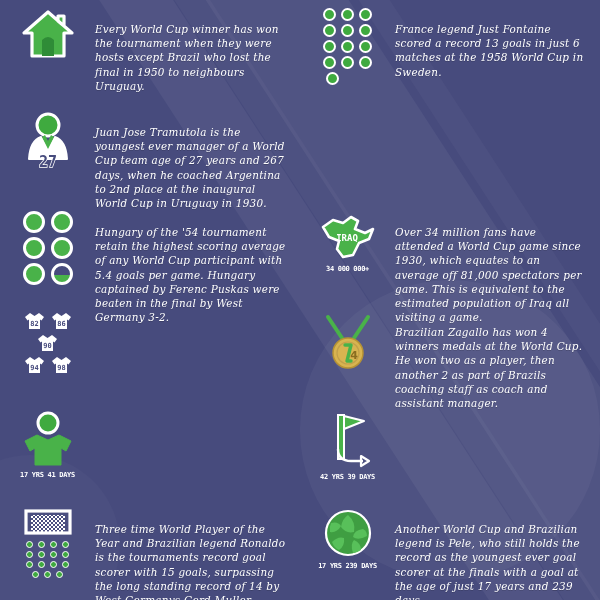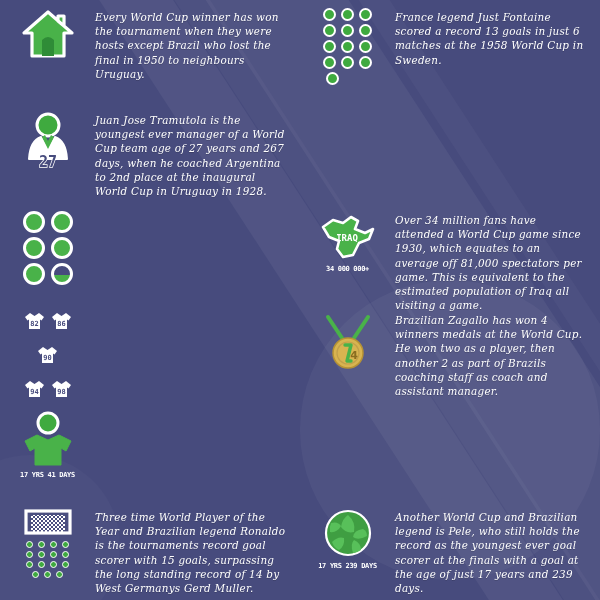--- a/index.html
+++ b/index.html
@@ -64,20 +64,21 @@
     flex: 1;
     color: #ffffff;
     font-family: "DejaVu Serif", serif;
     font-style: italic;
     font-size: 10.4px;
     line-height: 14.2px;
     letter-spacing: 0.25px;
     padding-right: 14px;
     padding-top: 10px;
     text-shadow: 0 1px 0 rgba(0,0,0,0.18);
+    margin-top: 12px;
   }
   .icon-caption {
     color: #ffffff;
     font-family: "DejaVu Sans Mono", monospace;
     font-size: 7px;
     font-weight: bold;
     letter-spacing: -0.3px;
     margin-top: 4px;
     white-space: nowrap;
     text-align: center;
@@ -102,21 +103,21 @@
   .ball-row { display:flex; gap:6px; }
   .bigball {
     width: 16px; height: 16px; border-radius: 50%;
     background: #49b249; border: 3px solid #ffffff; box-sizing: content-box;
   }
   .bigball.partial {
     background: linear-gradient(to top, #49b249 42%, transparent 42%);
   }
 
   
-  .shirt-group { display: flex; flex-direction: column; align-items: center; gap: 14px; }
+  .shirt-group { display: flex; flex-direction: column; align-items: center; gap: 2px; }
   .shirt-row { display: flex; gap: 4px; justify-content: center; }
 </style>
 </head>
 <body>
 
 <div id="infographic">
 
   <div class="bg-layer">
     <div class="blob b1"></div>
     <div class="blob b2"></div>
@@ -171,21 +172,21 @@
 
     <div class="cell">
       <div class="icon-wrap">
         <svg class="svg-icon" width="54" height="58" viewBox="0 0 54 58">
           <circle cx="27" cy="14" r="11" fill="#3faa3f" stroke="#ffffff" stroke-width="3"></circle>
           <path d="M8 48 Q9 30 20 26 L27 38 L34 26 Q45 30 46 48 Z" fill="#ffffff" stroke="#ffffff" stroke-width="2" stroke-linejoin="round"></path>
           <path d="M21 26 L27 38 L33 26 L30 24 L27 30 L24 24 Z" fill="#49b249"></path>
           <text x="27" y="56" text-anchor="middle" font-family="DejaVu Sans Mono, monospace" font-size="15" font-weight="bold" fill="#474b7d" stroke="#ffffff" stroke-width="1.4" paint-order="stroke">27</text>
         </svg>
       </div>
-      <div class="fact-text">Juan Jose Tramutola is the youngest ever manager of a World Cup team age of 27 years and 267 days, when he coached Argentina to 2nd place at the inaugural World Cup in Uruguay in 1928.</div>
+      <div class="fact-text">Juan Jose Tramutola is the youngest ever manager of a World Cup team age of 27 years and 267 days, when he coached Argentina to 2nd place at the inaugural World Cup in Uruguay in 1930.</div>
     </div>
 
     <div class="cell">
     </div>
 
     <div class="cell">
       <div class="icon-wrap">
         <div class="ball-grid">
           <div class="ball-row">
               <span class="bigball"></span>
@@ -194,20 +195,21 @@
           <div class="ball-row">
               <span class="bigball"></span>
               <span class="bigball"></span>
             </div>
           <div class="ball-row">
               <span class="bigball"></span>
               <span class="bigball partial"></span>
             </div>
         </div>
       </div>
+      <div class="fact-text">Hungary of the '54 tournament retain the highest scoring average of any World Cup participant with 5.4 goals per game. Hungary captained by Ferenc Puskas were beaten in the final by West Germany 3-2.</div>
     </div>
 
     <div class="cell">
       <div class="icon-wrap">
         <svg class="svg-icon" width="62" height="50" viewBox="0 0 62 50">
           <path d="M6 16 L16 9 L26 12 L34 6 L41 10 L38 18 L48 22 L56 18 L52 28 L42 32 L36 44 L26 46 L20 38 L22 30 L12 26 Z" fill="#49b249" stroke="#ffffff" stroke-width="2.6" stroke-linejoin="round"></path>
           <text x="30" y="30" text-anchor="middle" font-family="DejaVu Sans Mono, monospace" font-size="9" font-weight="bold" fill="#ffffff">IRAQ</text>
         </svg>
         <div class="icon-caption">34 000 000+</div>
       </div>
@@ -265,20 +267,29 @@
       <div class="icon-wrap">
         <svg class="svg-icon" width="56" height="56" viewBox="0 0 56 56">
           <circle cx="28" cy="12" r="10" fill="#3faa3f" stroke="#ffffff" stroke-width="3"></circle>
           <path d="M17 24 L5 30 L10 40 L15 37 L15 54 L41 54 L41 37 L46 40 L51 30 L39 24 L28 29 Z" fill="#49b249" stroke="#49b249" stroke-width="1"></path>
         </svg>
         <div class="icon-caption">17 YRS 41 DAYS</div>
       </div>
     </div>
 
     <div class="cell">
+      <div class="icon-wrap">
+        <svg class="svg-icon" width="54" height="58" viewBox="0 0 54 58">
+          <rect x="17" y="4" width="6" height="44" fill="#49b249" stroke="#ffffff" stroke-width="2"></rect>
+          <path d="M23 5 L43 10 L23 18 Z" fill="#49b249" stroke="#ffffff" stroke-width="2" stroke-linejoin="round"></path>
+          <path d="M17 38 Q17 50 30 50 L42 50" fill="none" stroke="#ffffff" stroke-width="2.4"></path>
+          <path d="M40 45 L48 50 L40 55 Z" fill="none" stroke="#ffffff" stroke-width="2.2" stroke-linejoin="round"></path>
+        </svg>
+        <div class="icon-caption">42 YRS 39 DAYS</div>
+      </div>
     </div>
 
     <div class="cell">
       <div class="icon-wrap">
         <svg class="svg-icon" width="50" height="28" viewBox="0 0 50 28">
           <defs>
             <pattern id="netpat" width="4" height="4" patternUnits="userSpaceOnUse">
               <rect width="2" height="2" fill="#ffffff"></rect>
               <rect x="2" y="2" width="2" height="2" fill="#ffffff"></rect>
             </pattern>

